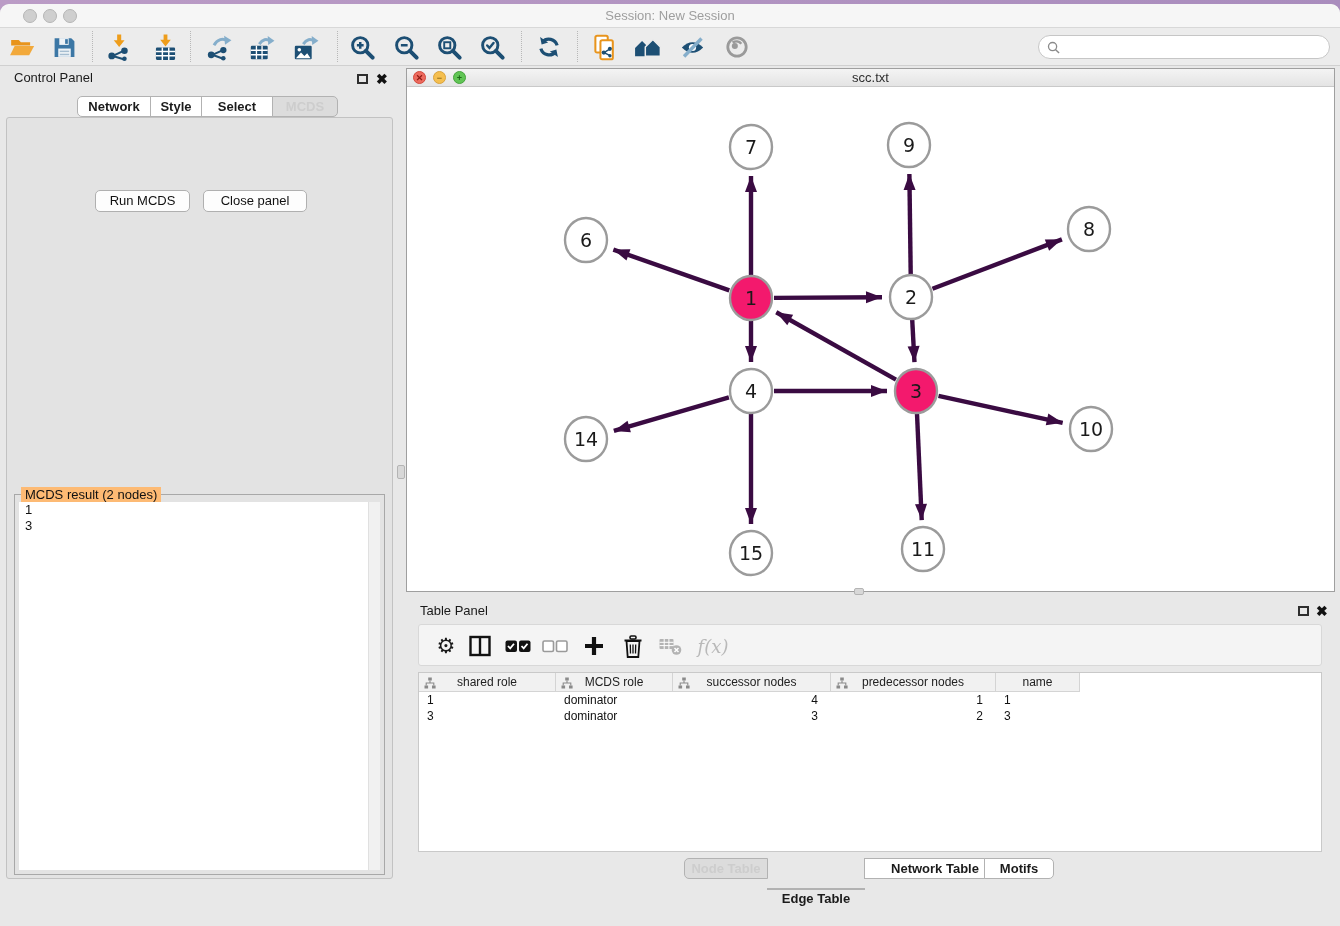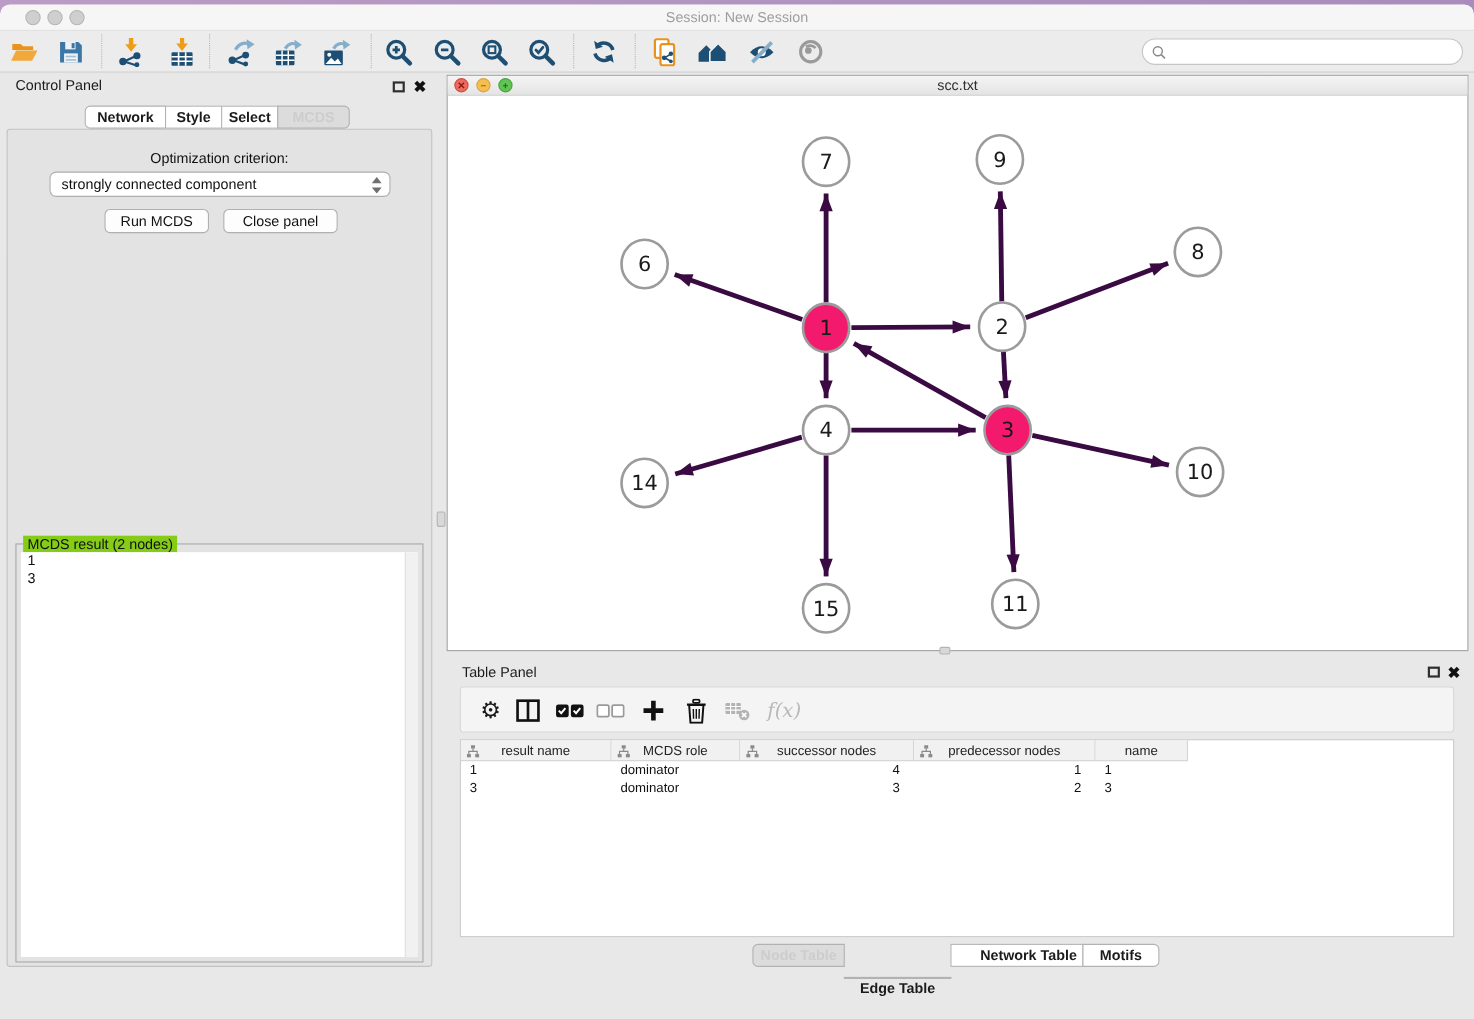--- a/index.html
+++ b/index.html
@@ -47,21 +47,21 @@
     font-size:13px; color:#111; }
   .combo { position:absolute; left:38px; top:38px; width:310px; height:23px;
     background:#fff; border:1px solid #b0b0b0; border-radius:6px;
     font-size:13px; line-height:21px; padding-left:10px; color:#111; }
   .combo svg { position:absolute; right:7px; top:4px; }
   .pbtn { position:absolute; top:72px; height:22px; background:#fdfdfd;
     border:1px solid #b0b0b0; border-radius:5px; font-size:13px; line-height:20px;
     text-align:center; color:#111; cursor:default; }
   .fieldset { position:absolute; left:7px; top:376px; width:371px; height:381px;
     border:1px solid #a8a8a8; }
-  .fieldset .legend { position:absolute; top:-8px; left:6px; background:#84cc16;
+  .fieldset .legend { position:absolute; top:-8px; left:6px; background:#fdba74;
     padding:0 4px; font-size:13px; color:#111; }
   .fieldset .list { position:absolute; left:4px; right:4px; top:7px; bottom:4px;
     background:#fff; overflow:hidden; }
   .fieldset .track { position:absolute; right:0; top:0; bottom:0; width:12px;
     background:#f1f1f1; border-left:1px solid #e0e0e0; }
   .list .item { font-size:13px; line-height:16px; padding-left:6px; color:#111; }
   
   .net-window { position:absolute; left:406px; top:64px; width:929px; height:524px;
     background:#fff; border:1px solid #9f9f9f; }
   .net-titlebar { position:relative; height:18px; background:linear-gradient(#f4f4f4,#e4e4e4);
@@ -272,33 +272,25 @@
     </div>
   </div>
 
   <div class="cp-title" style="left:14px; top:66px">Control Panel</div>
   <span class="winbtn-float" style="left:357px; top:70px"></span>
   <span class="winbtn-close" style="left:376px; top:68px">✖</span>
 
   <div class="tabs" style="left:77px; top:92px" id="cp-tabs">
       <div class="tab" style="width: 74px;">Network</div>
       <div class="tab" style="width: 52px;">Style</div>
-      <div class="tab" style="width: 52px;">Select</div>
+      <div class="tab" style="width: 72px;">Select</div>
       <div class="tab selected" style="width: 66px;">MCDS</div>
     </div>
 
   <div class="cp-box">
-    <div class="opt-label">Optimization criterion:</div>
-    <div class="combo">
-      <span>strongly connected component</span>
-      <svg width="9" height="15" viewBox="0 0 9 15">
-          <polygon points="4.5,0 9,5.5 0,5.5" fill="#707070"></polygon>
-          <polygon points="0,9.5 9,9.5 4.5,15" fill="#707070"></polygon>
-        </svg>
-    </div>
     <div class="pbtn" style="left:88px; width:95px">Run MCDS</div>
     <div class="pbtn" style="left:196px; width:104px">Close panel</div>
 
     <div class="fieldset">
       <span class="legend">MCDS result (2 nodes)</span>
       <div class="list" id="mcds-result-list">
         <div class="track"></div>
       <div class="item">1</div>
           <div class="item">3</div>
         </div>
@@ -449,21 +441,21 @@
       </div>
   </div>
 
   <div class="tbl">
     <div class="thead" id="tbl-head">
         <div class="th" style="width: 137px;"><svg width="12" height="12" viewBox="0 0 12 12">
             <rect x="4.2" y="0.5" width="3.6" height="3" fill="#8a8a8a"></rect>
             <path d="M6 3.5 V6 M2.2 8.5 V6 H9.8 V8.5" fill="none" stroke="#8a8a8a" stroke-width="1.1"></path>
             <rect x="0.5" y="8.5" width="3.6" height="3" fill="#8a8a8a"></rect>
             <rect x="8" y="8.5" width="3.6" height="3" fill="#8a8a8a"></rect>
-          </svg><span>result name</span></div>
+          </svg><span>shared role</span></div>
         <div class="th" style="width: 117px;"><svg width="12" height="12" viewBox="0 0 12 12">
             <rect x="4.2" y="0.5" width="3.6" height="3" fill="#8a8a8a"></rect>
             <path d="M6 3.5 V6 M2.2 8.5 V6 H9.8 V8.5" fill="none" stroke="#8a8a8a" stroke-width="1.1"></path>
             <rect x="0.5" y="8.5" width="3.6" height="3" fill="#8a8a8a"></rect>
             <rect x="8" y="8.5" width="3.6" height="3" fill="#8a8a8a"></rect>
           </svg><span>MCDS role</span></div>
         <div class="th" style="width: 158px;"><svg width="12" height="12" viewBox="0 0 12 12">
             <rect x="4.2" y="0.5" width="3.6" height="3" fill="#8a8a8a"></rect>
             <path d="M6 3.5 V6 M2.2 8.5 V6 H9.8 V8.5" fill="none" stroke="#8a8a8a" stroke-width="1.1"></path>
             <rect x="0.5" y="8.5" width="3.6" height="3" fill="#8a8a8a"></rect>

